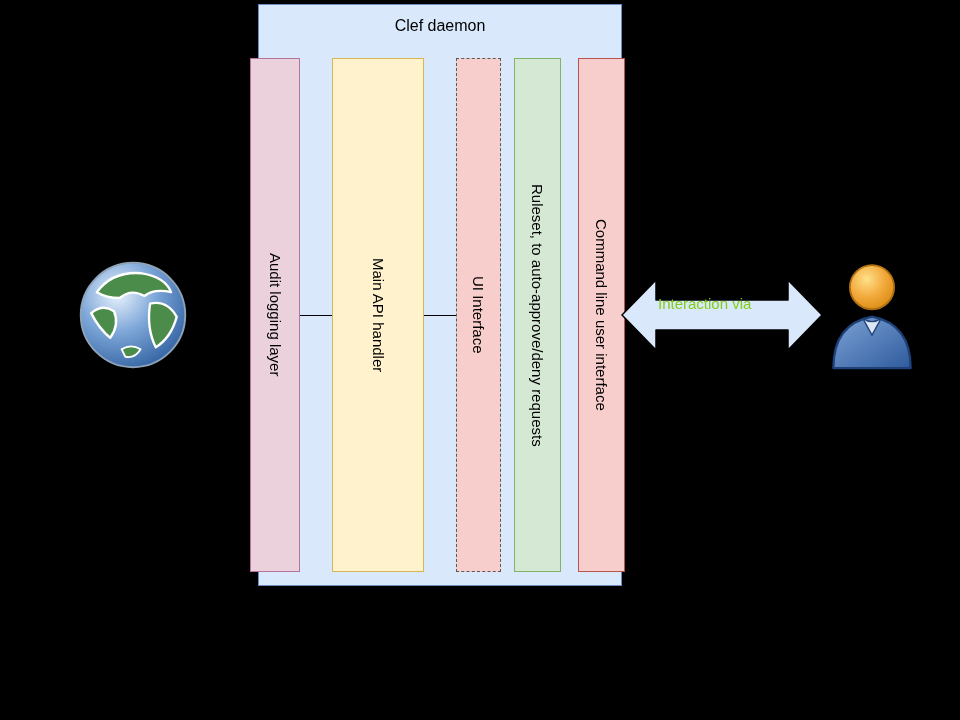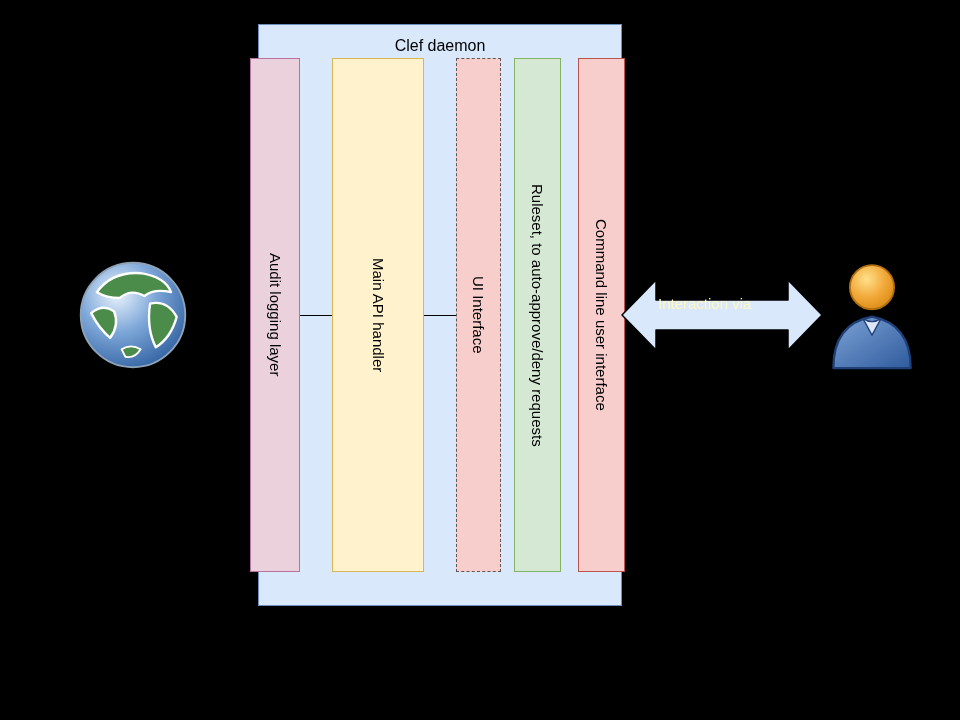--- a/index.html
+++ b/index.html
@@ -4,21 +4,21 @@
 <style>
   html,body{margin:0;padding:0;}
   body{
     width:960px;height:720px;background:#000;
     font-family:"Liberation Sans", sans-serif;
     position:relative;overflow:hidden;
   }
   .stage{position:absolute;inset:0;}
 
   .clef-box{
-    position:absolute;left:258px;top:24px;width:364px;height:582px;
+    position:absolute;left:258px;top:4px;width:364px;height:582px;
     background:#dae8fc;border:1px solid #6c8ebf;box-sizing:border-box;
   }
   .clef-title{
     position:absolute;top:12px;left:0;width:100%;
     text-align:center;font-size:16px;color:#000;
   }
 
   .column{
     position:absolute;top:58px;height:514px;
     box-sizing:border-box;border:1px solid #999;
@@ -40,21 +40,21 @@
   .line-b-c{left:424px;top:315px;width:32px;}
 
   .caret{position:absolute;left:146px;top:307px;width:2px;height:17px;background:#000;}
 
   .globe{position:absolute;left:76px;top:258px;width:114px;height:114px;}
   .person{position:absolute;left:826px;top:252px;width:92px;height:120px;}
   .arrow{position:absolute;left:620px;top:270px;width:205px;height:90px;}
 
   .arrow-label{
     position:absolute;left:658px;top:293px;width:130px;
-    font-size:15px;line-height:22px;color:#fef9c3;
+    font-size:15px;line-height:22px;color:#84cc16;
   }
   .arrow-label span{display:block;}
 </style>
 </head>
 <body>
 
 <div class="stage">
 
   <div class="clef-box" style="background: rgb(218, 232, 252); border-color: rgb(108, 142, 191);">
     <div class="clef-title">Clef daemon</div>

